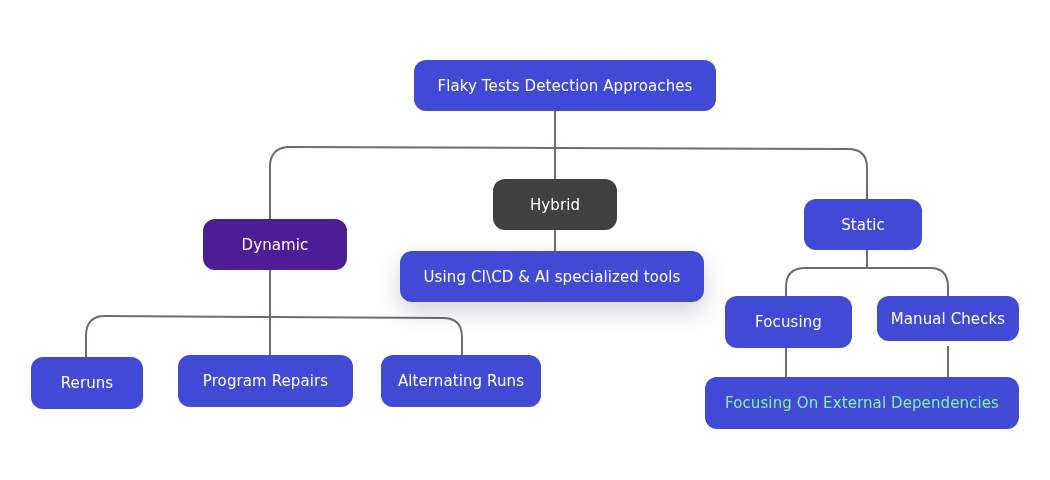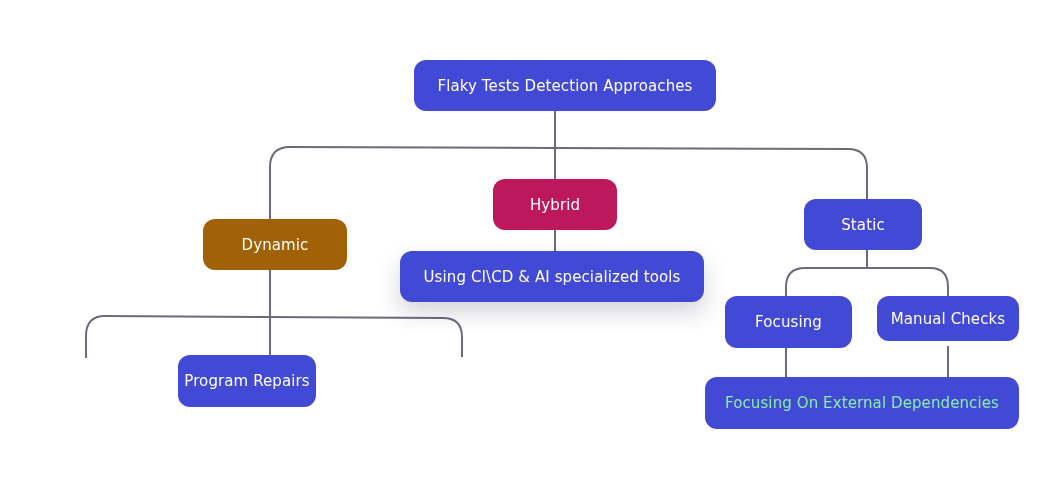--- a/index.html
+++ b/index.html
@@ -40,30 +40,32 @@
     <path class="line" d="M867 248 L867 268" style="stroke: rgb(107, 107, 126);"></path>
     <path class="line" d="M867 268 L805 268 Q786 268 786 287 L786 297" style="stroke: rgb(107, 107, 126);"></path>
     <path class="line" d="M867 268 L930 268 Q948 268 948 287 L948 297" style="stroke: rgb(107, 107, 126);"></path>
 
     <path class="line" d="M786 346 L786 378" style="stroke: rgb(107, 107, 126);"></path>
     <path class="line" d="M948 346 L948 378" style="stroke: rgb(107, 107, 126);"></path>
   </svg>
 
   <div class="node" style="left: 414px; top: 60px; width: 302px; height: 51px; background: rgb(66, 73, 212); color: rgb(255, 255, 255);">Flaky Tests Detection Approaches</div>
 
-  <div class="node" style="left: 203px; top: 219px; width: 144px; height: 51px; background: #a16207; color: rgb(255, 255, 255);">Dynamic</div>
+  <div class="node" style="left: 203px; top: 219px; width: 144px; height: 51px; background: #4c1d95; color: rgb(255, 255, 255);">Dynamic</div>
 
-  <div class="node" style="left: 493px; top: 179px; width: 124px; height: 51px; background: #be185d; color: rgb(255, 255, 255);">Hybrid</div>
+  <div class="node" style="left: 493px; top: 179px; width: 124px; height: 51px; background: #404040; color: rgb(255, 255, 255);">Hybrid</div>
 
   <div class="node" style="left: 804px; top: 199px; width: 118px; height: 51px; background: rgb(66, 73, 212); color: rgb(255, 255, 255);">Static</div>
 
   <div class="node shadow" style="left: 400px; top: 251px; width: 304px; height: 51px; background: rgb(66, 73, 212); color: rgb(255, 255, 255);">Using CI\CD &amp; AI specialized tools</div>
 
+  <div class="node" style="left: 31px; top: 357px; width: 112px; height: 52px; background: rgb(66, 73, 212); color: rgb(255, 255, 255);">Reruns</div>
 
-  <div class="node" style="left: 178px; top: 355px; width: 138px; height: 52px; background: rgb(66, 73, 212); color: rgb(255, 255, 255);">Program Repairs</div>
+  <div class="node" style="left: 178px; top: 355px; width: 175px; height: 52px; background: rgb(66, 73, 212); color: rgb(255, 255, 255);">Program Repairs</div>
 
+  <div class="node" style="left: 381px; top: 355px; width: 160px; height: 52px; background: rgb(66, 73, 212); color: rgb(255, 255, 255);">Alternating Runs</div>
 
   <div class="node" style="left: 725px; top: 296px; width: 127px; height: 52px; background: rgb(66, 73, 212); color: rgb(255, 255, 255);">Focusing</div>
 
   <div class="node" style="left: 877px; top: 296px; width: 142px; height: 45px; background: rgb(66, 73, 212); color: rgb(255, 255, 255);">Manual Checks</div>
 
   <div class="node" style="left: 705px; top: 377px; width: 314px; height: 52px; background: rgb(66, 73, 212); color: #86efac;">Focusing On External Dependencies</div>
 </div>
 
 </body></html>

